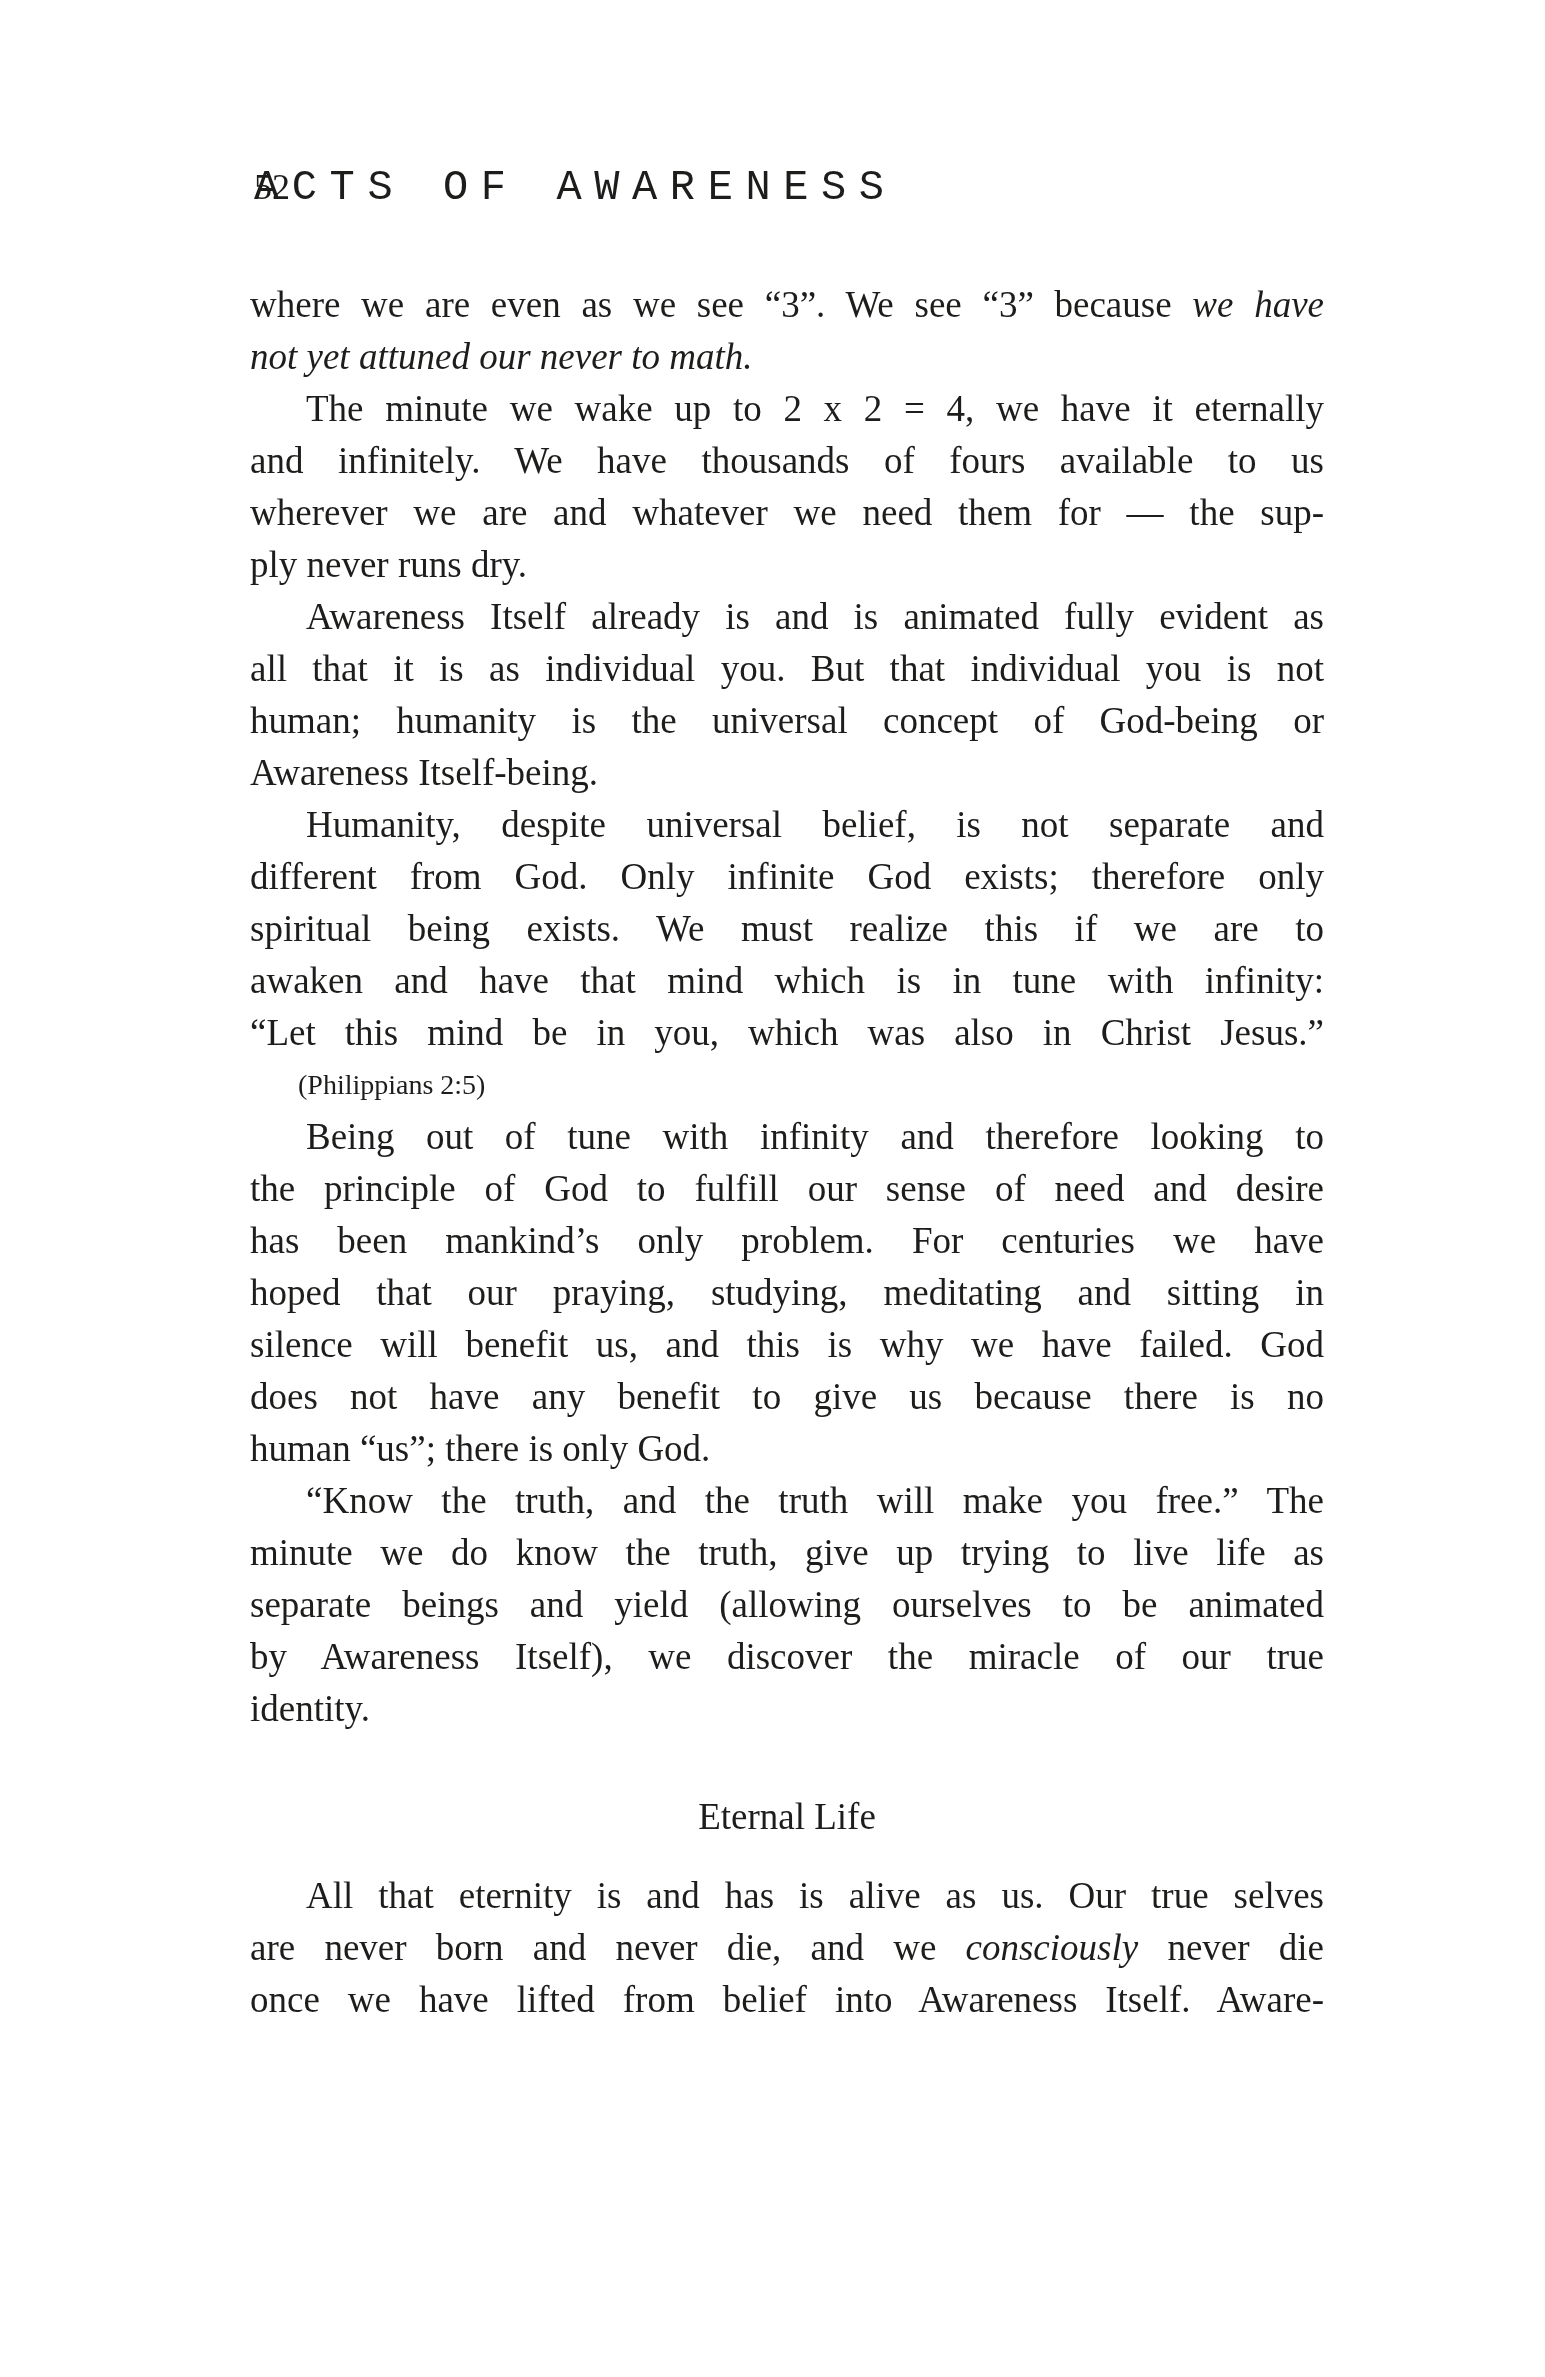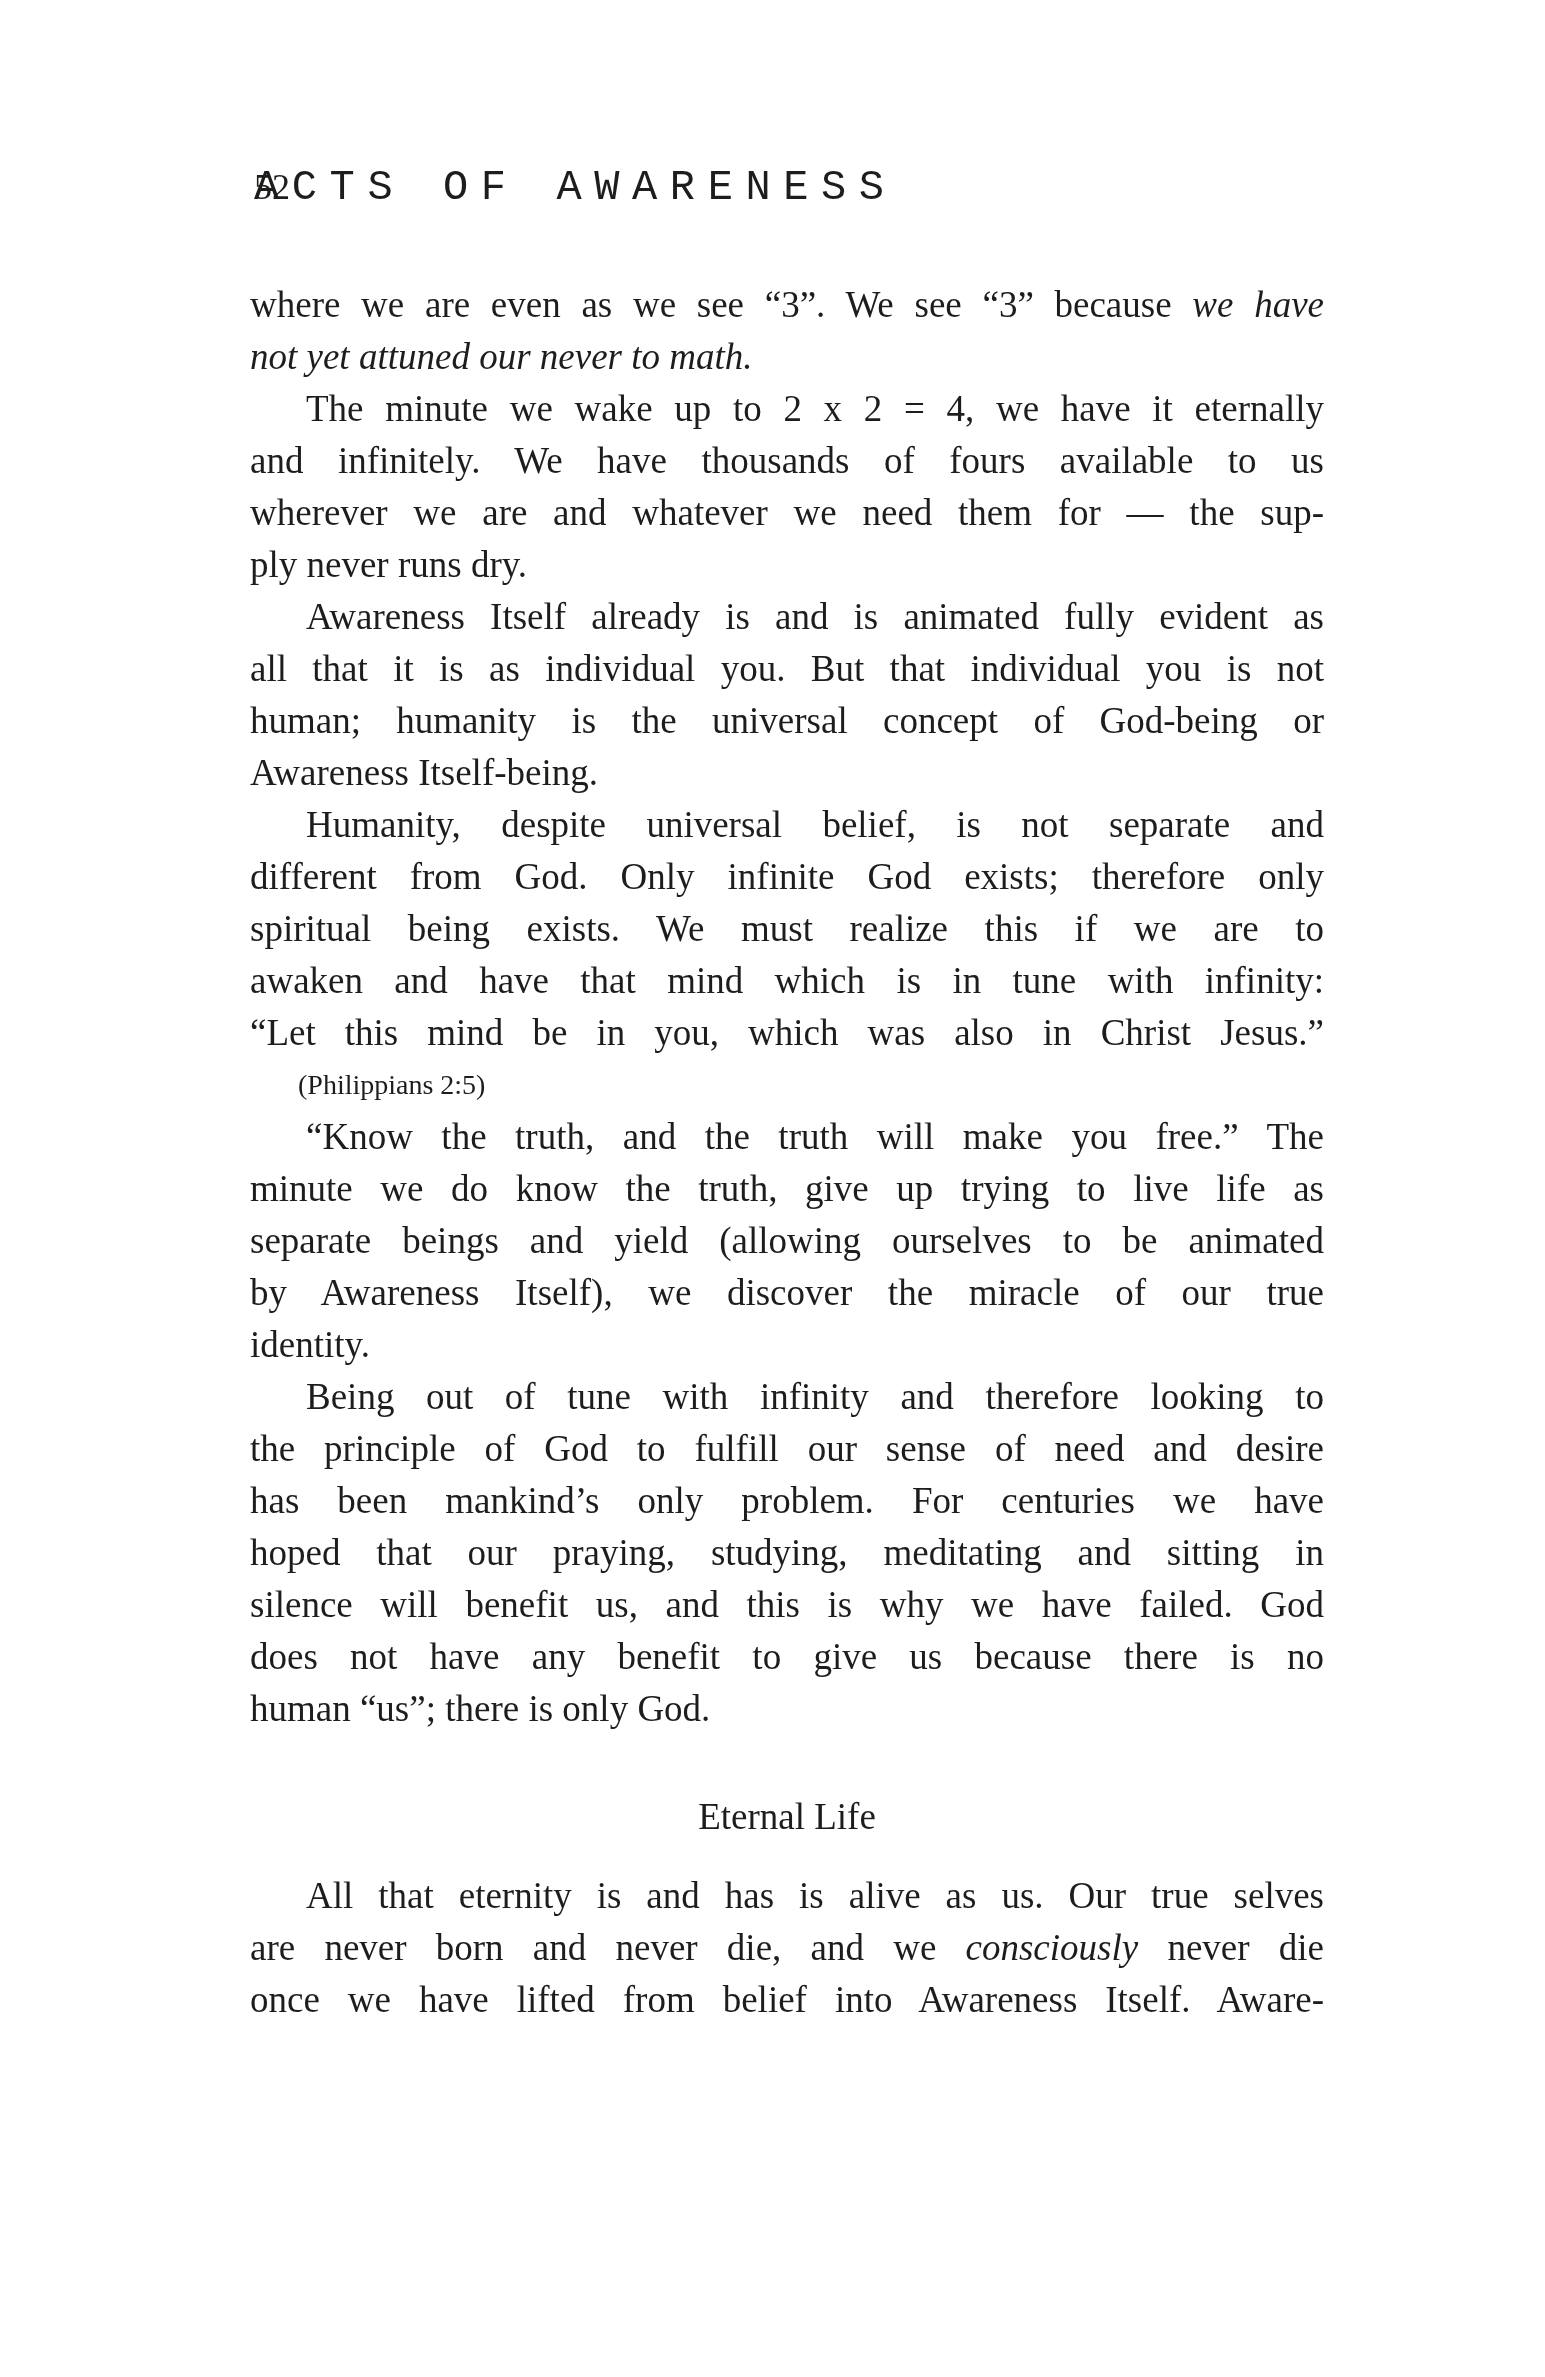--- a/index.html
+++ b/index.html
@@ -103,34 +103,34 @@
         <div class="line indent"><span class="">Humanity, despite universal belief, is not separate and</span></div>
         <div class="line"><span class="">different from God. Only infinite God exists; therefore only</span></div>
         <div class="line"><span class="">spiritual being exists. We must realize this if we are to</span></div>
         <div class="line"><span class="">awaken and have that mind which is in tune with infinity:</span></div>
         <div class="line"><span class="">“Let this mind be in you, which was also in Christ Jesus.”</span></div>
       </div>
       <div class="para caption">
         <div class="line end"><span class="">(Philippians 2:5)</span></div>
       </div>
       <div class="para">
-        <div class="line indent"><span class="">“Know the truth, and the truth will make you free.” The</span></div>
-        <div class="line"><span class="">minute we do know the truth, give up trying to live life as</span></div>
-        <div class="line"><span class="">separate beings and yield (allowing ourselves to be animated</span></div>
-        <div class="line"><span class="">by Awareness Itself), we discover the miracle of our true</span></div>
-        <div class="line end"><span class="">identity.</span></div>
-      </div>
-      <div class="para">
         <div class="line indent"><span class="">Being out of tune with infinity and therefore looking to</span></div>
         <div class="line"><span class="">the principle of God to fulfill our sense of need and desire</span></div>
         <div class="line"><span class="">has been mankind’s only problem. For centuries we have</span></div>
         <div class="line"><span class="">hoped that our praying, studying, meditating and sitting in</span></div>
         <div class="line"><span class="">silence will benefit us, and this is why we have failed. God</span></div>
         <div class="line"><span class="">does not have any benefit to give us because there is no</span></div>
         <div class="line end"><span class="">human “us”; there is only God.</span></div>
+      </div>
+      <div class="para">
+        <div class="line indent"><span class="">“Know the truth, and the truth will make you free.” The</span></div>
+        <div class="line"><span class="">minute we do know the truth, give up trying to live life as</span></div>
+        <div class="line"><span class="">separate beings and yield (allowing ourselves to be animated</span></div>
+        <div class="line"><span class="">by Awareness Itself), we discover the miracle of our true</span></div>
+        <div class="line end"><span class="">identity.</span></div>
       </div>
       <div class="heading">Eternal Life</div>
       <div class="para">
         <div class="line indent"><span class="">All that eternity is and has is alive as us. Our true selves</span></div>
         <div class="line"><span class="">are never born and never die, and we </span><span class="i">consciously</span><span class=""> never die</span></div>
         <div class="line"><span class="">once we have lifted from belief into Awareness Itself. Aware-</span></div>
       </div>
     </div>
 </div>
 

